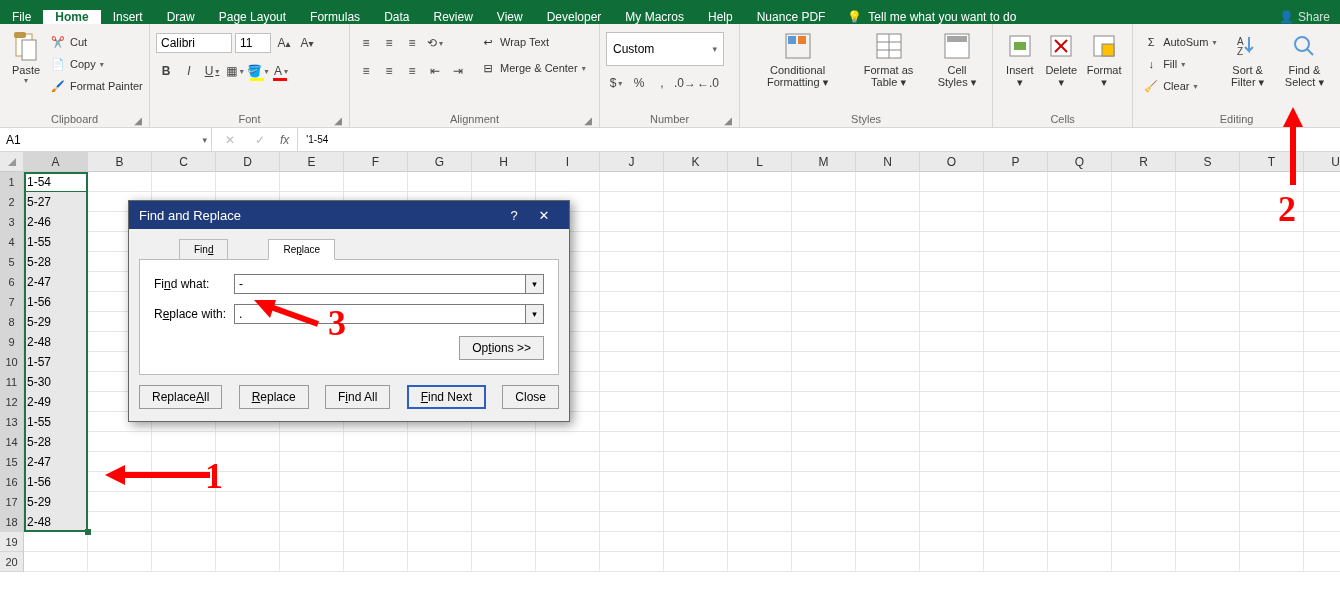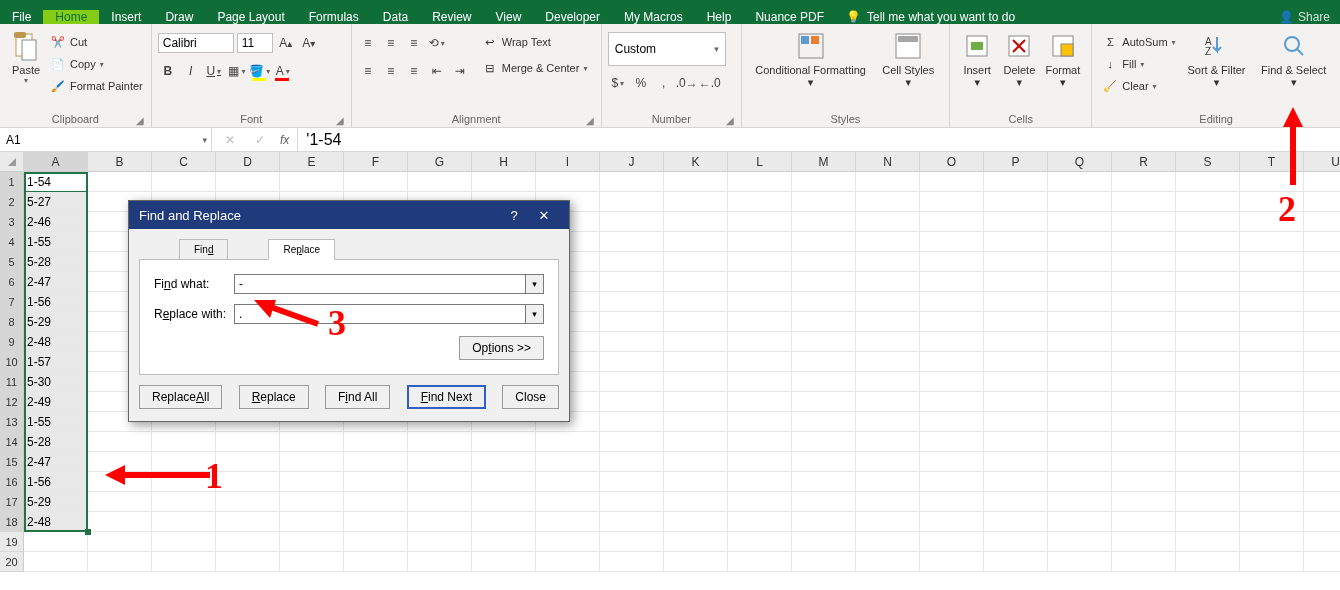--- a/index.html
+++ b/index.html
@@ -1,21 +1,21 @@
 <!DOCTYPE html>
 <html><head>
 <meta charset="utf-8">
 <style>
 * { box-sizing: border-box; margin: 0; padding: 0; font-family: "Segoe UI", Arial, sans-serif; }
 body { width: 1340px; height: 590px; background: #fff; overflow: hidden; position: relative; font-size: 12px; }
 
 
 .titlebar { height: 24px; background: #0f6e38; display: flex; align-items: flex-end; color: #fff; }
 .titlebar .tab { padding: 0 12px; display: flex; align-items: center; cursor: pointer; font-size: 12px; }
-.titlebar .tab.active { background: #84cc16; color: #0f6e38; }
+.titlebar .tab.active { background: #ffffff; color: #0f6e38; font-weight: bold; }
 .titlebar .tellme { display: flex; align-items: center; margin-left: 10px; }
 .titlebar .bulb { margin-right: 6px; }
 .titlebar .spacer { flex: 1; }
 .titlebar .share { padding: 0 10px; display: flex; align-items: center; opacity: .8; }
 
 
 .ribbon { height: 104px; background: #f3f2f1; border-bottom: 1px solid #d6d6d6; display: flex; }
 .group { border-right: 1px solid #d6d6d6; display: flex; flex-direction: column; justify-content: space-between; padding: 4px 6px 0 6px; }
 .group .body { flex: 1; display: flex; align-items: flex-start; }
 .group .label { text-align: center; font-size: 11px; color: #666; padding: 2px 0; position: relative; }
@@ -36,21 +36,21 @@
 .italic { font-style: italic; }
 .underline { text-decoration: underline; }
 .numfmt { height: 34px; border: 1px solid #c0c0c0; background: #fff; width: 118px; font-size: 12px; padding: 0 6px; display: flex; align-items: center; justify-content: space-between; }
 
 
 .fbar { height: 24px; border-bottom: 1px solid #d6d6d6; display: flex; align-items: stretch; background: #fff; }
 .namebox { width: 212px; border-right: 1px solid #d6d6d6; display: flex; align-items: center; padding: 0 6px; font-size: 12px; position: relative; }
 .namebox .dd { position: absolute; right: 4px; font-size: 9px; color: #666; }
 .fxctrl { display: flex; align-items: center; border-right: 1px solid #d6d6d6; padding: 0 8px; gap: 10px; color: #999; }
 .fxctrl .fx { font-style: italic; color: #666; }
-.formula { flex: 1; display: flex; align-items: center; padding: 0 8px; font-size: 16px; }
+.formula { flex: 1; display: flex; align-items: center; padding: 0 8px; font-size: 10px; }
 
 
 .gridwrap { position: absolute; top: 152px; left: 0; right: 0; bottom: 0; background: #fff; overflow: hidden; }
 .colheads { position: absolute; top: 0; left: 0; height: 20px; display: flex; }
 .corner { width: 24px; height: 20px; border-right: 1px solid #d6d6d6; border-bottom: 1px solid #ccc; background: #eaeaea; display:flex;align-items:center;justify-content:center; }
 .corner::after { content:""; border-left:8px solid transparent; border-bottom:8px solid #999; }
 .ch { width: 64px; height: 20px; border-right: 1px solid #d6d6d6; border-bottom: 1px solid #ccc; background: #eaeaea; display: flex; align-items: center; justify-content: center; font-size: 12px; color: #333; }
 .ch.sel { background: #d6d6d6; }
 .rows { position: absolute; top: 20px; left: 0; }
 .row-r { display: flex; height: 20px; }
@@ -227,20 +227,31 @@
     <div class="body">
       <div class="bigbtn">
         <div class="ic">
             <svg width="28" height="28">
               <rect x="2" y="2" width="24" height="24" fill="none" stroke="#888"></rect>
               <rect x="4" y="4" width="8" height="8" fill="#5b9bd5"></rect>
               <rect x="14" y="4" width="8" height="8" fill="#ed7d31"></rect>
             </svg>
           </div>
         <div class="txt"><span>Conditional Formatting</span> ▾</div>
+      </div>
+      <div class="bigbtn">
+        <div class="ic">
+            <svg width="28" height="28">
+              <rect x="2" y="2" width="24" height="24" fill="#fff" stroke="#888"></rect>
+              <line x1="2" y1="10" x2="26" y2="10" stroke="#888"></line>
+              <line x1="2" y1="18" x2="26" y2="18" stroke="#888"></line>
+              <line x1="14" y1="2" x2="14" y2="26" stroke="#888"></line>
+            </svg>
+          </div>
+        <div class="txt"><span>Format as Table</span> ▾</div>
       </div>
       <div class="bigbtn">
         <div class="ic">
             <svg width="28" height="28">
               <rect x="2" y="2" width="24" height="24" fill="#fff" stroke="#888"></rect>
               <rect x="4" y="4" width="20" height="6" fill="#a5a5a5"></rect>
             </svg>
           </div>
         <div class="txt"><span>Cell Styles</span> ▾</div>
       </div>

